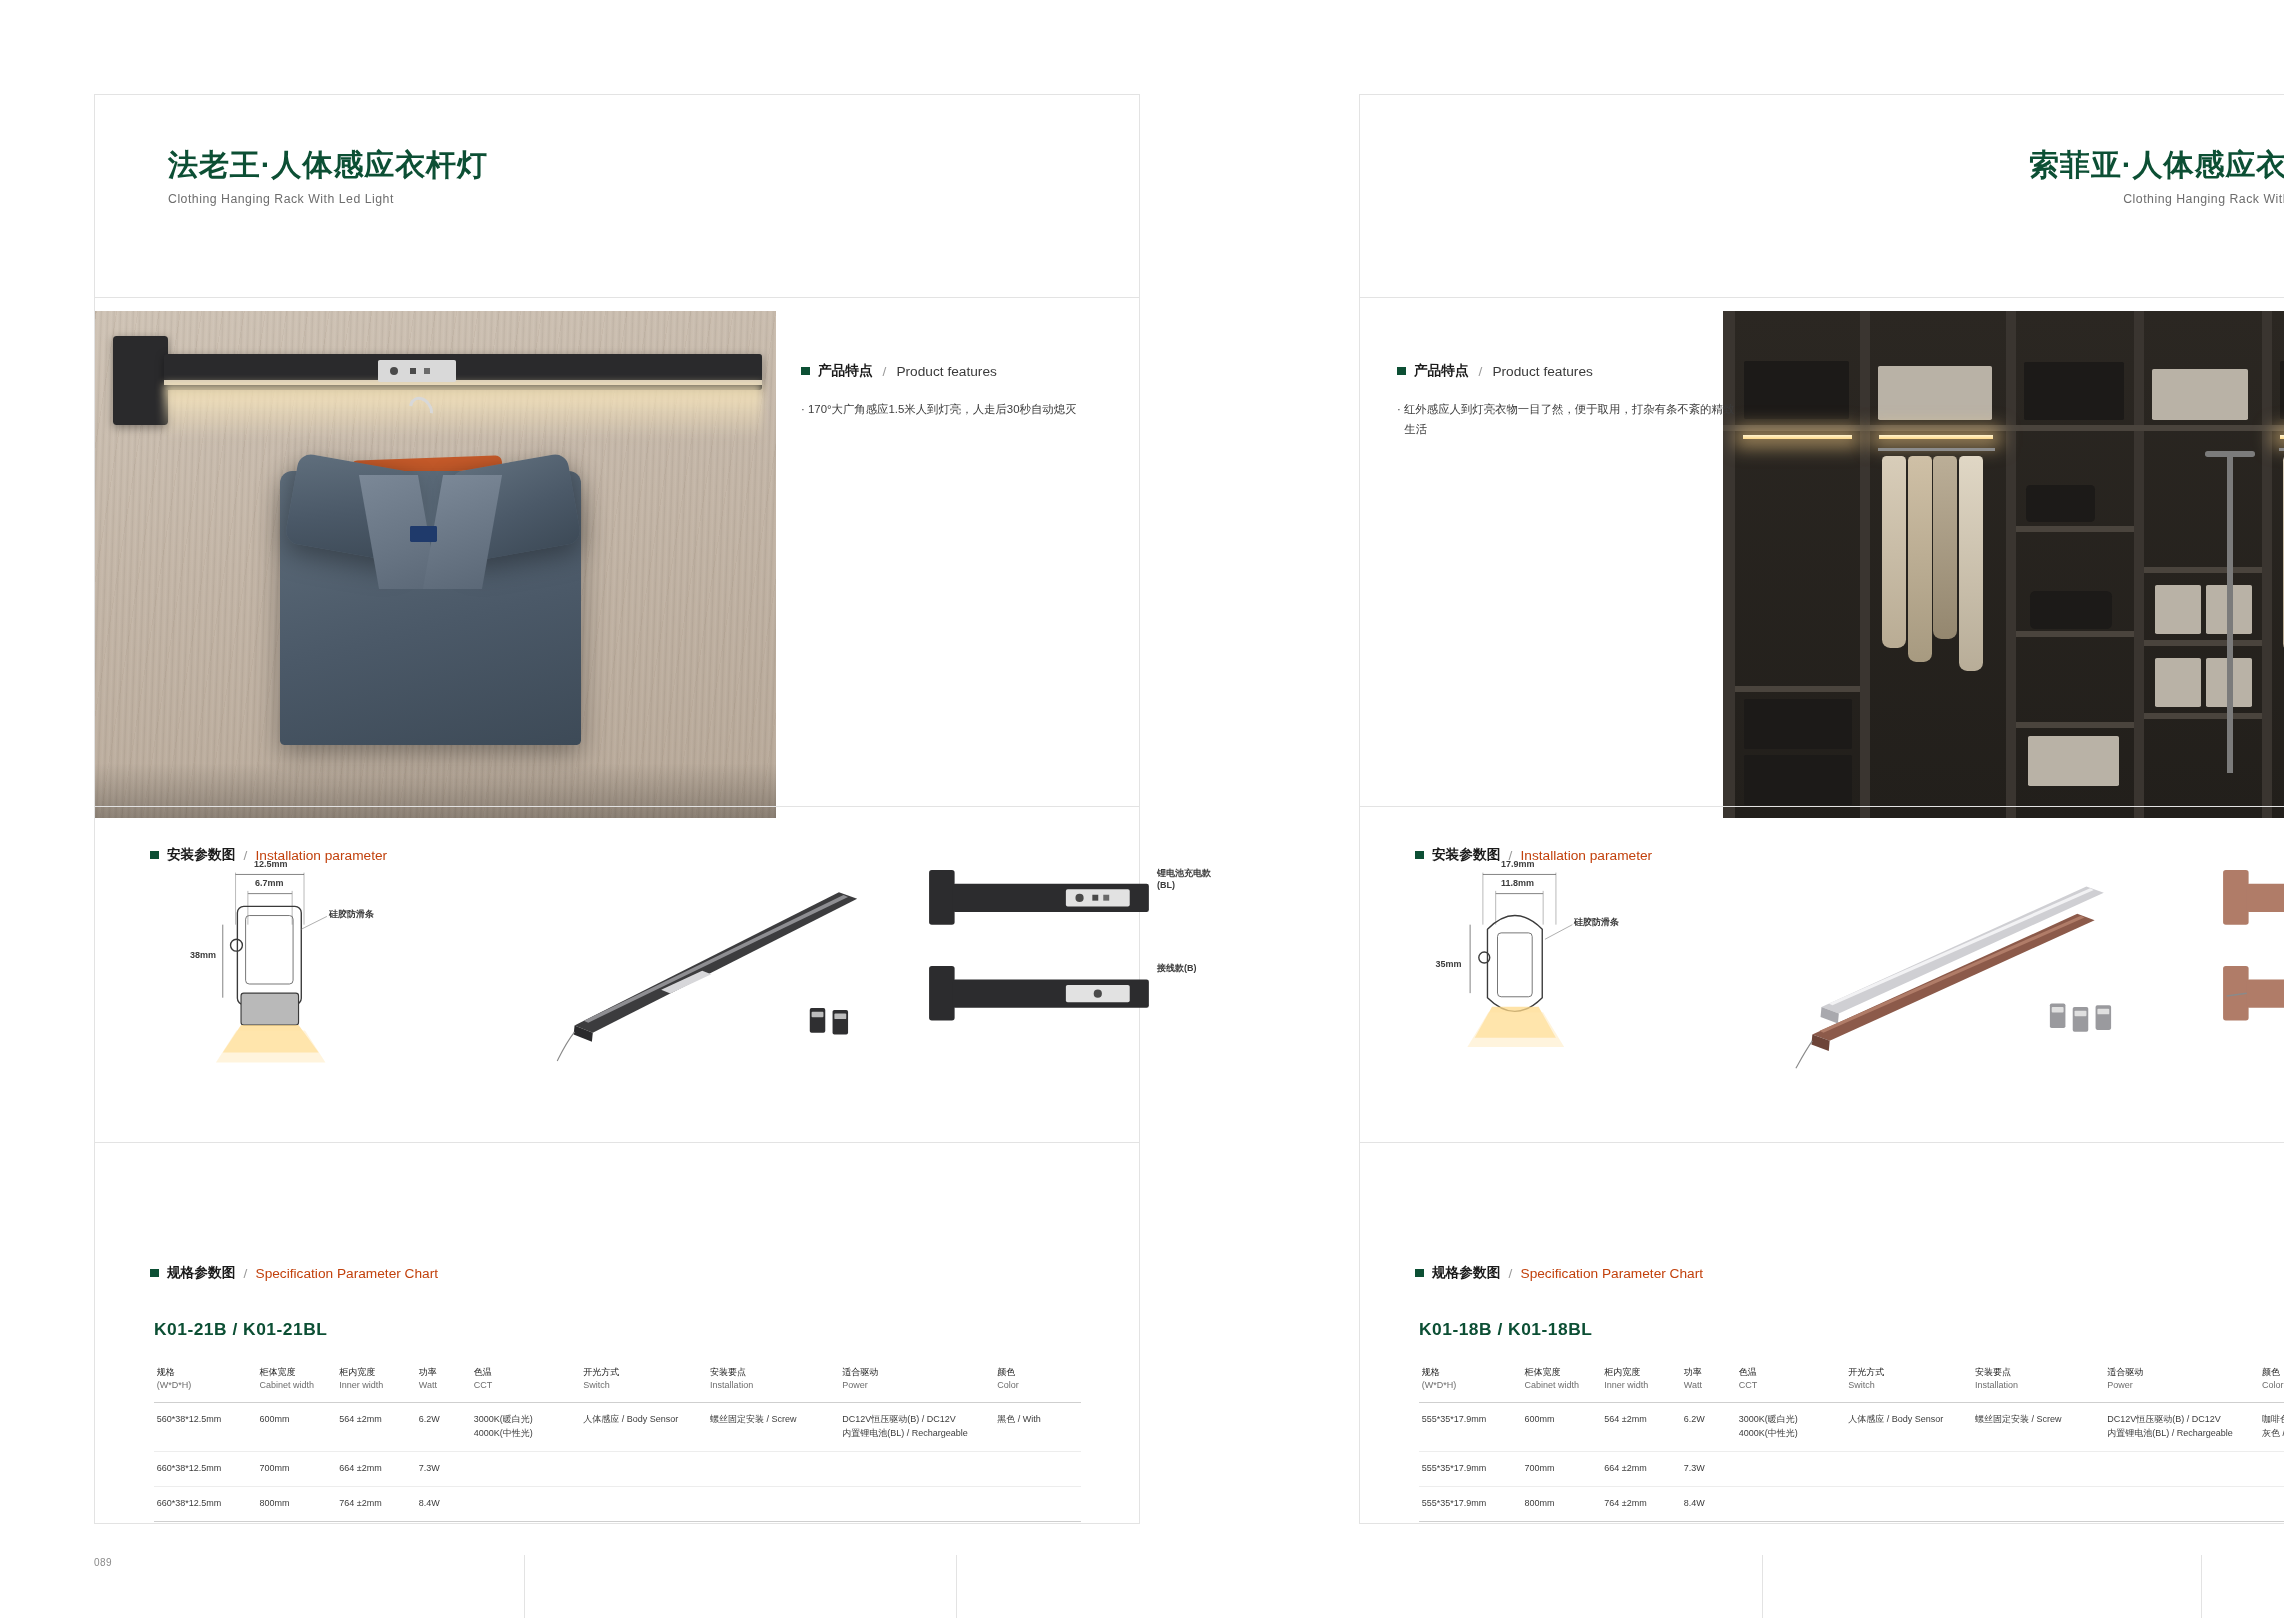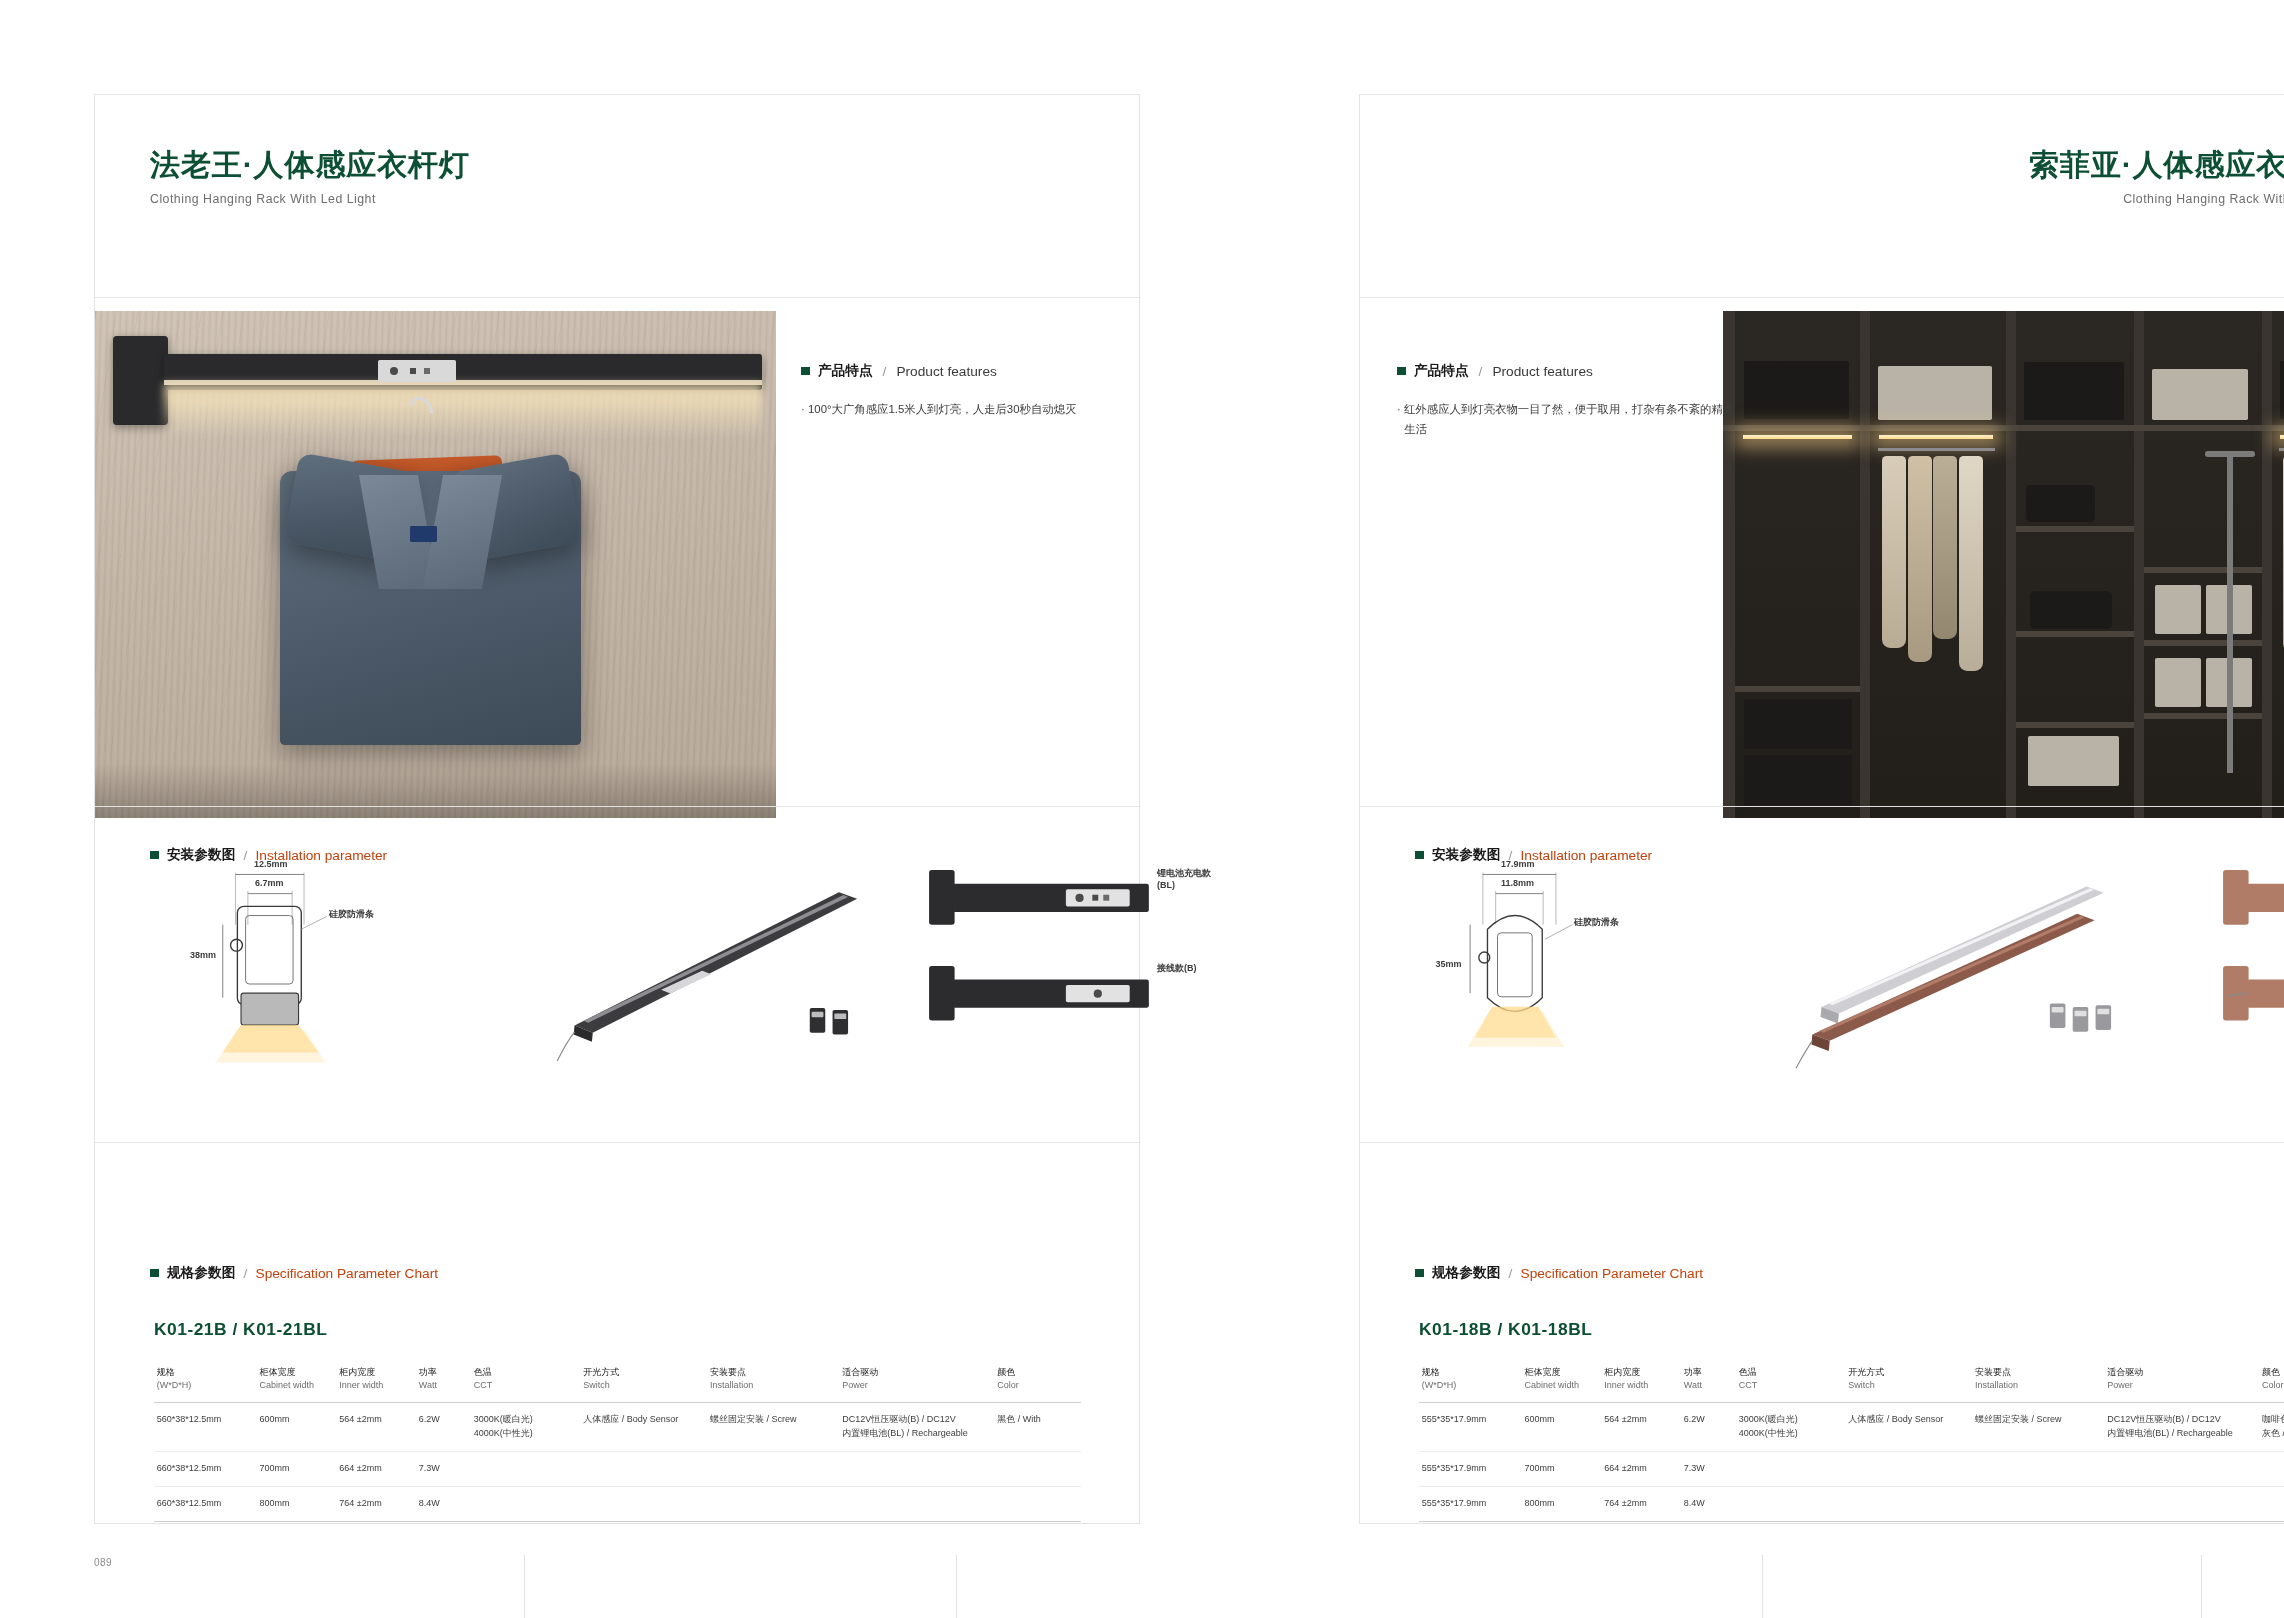--- a/index.html
+++ b/index.html
@@ -1,18 +1,18 @@
 <!DOCTYPE html>
 <html style="font-size:7.3px"><head>
 <meta charset="utf-8">
 <style>
   html,body{margin:0;padding:0;background:#ffffff;}
   body{width:2482px;height:1618px;font-family:"Liberation Sans","DejaVu Sans",sans-serif;color:#231f20;overflow:hidden;}
   .spread{position:relative;width:2482px;height:1618px;background:#fff;}
-  .page{position:absolute;top:94px;height:1430px;width:1046px;background:#fff;border:1.4px solid #e3e3e3;box-sizing:border-box;}
+  .page{position:absolute;top:94px;height:1430px;width:1046px;background:#fff;border:1.4px solid #e3e3e3;box-sizing:border-box;padding-left:18px;}
   .page.left{left:94px;}
   .page.right{left:1359px;}
 
   
   .hdr{position:relative;height:183px;box-sizing:border-box;padding:55px 55px 0 55px;}
   .hdr .title{font-size:30px;font-weight:bold;color:#0c4f34;letter-spacing:0.9px;line-height:1;}
   .hdr .sub{margin-top:12px;font-size:12.3px;color:#6d6d6d;letter-spacing:0.5px;font-weight:normal;}
   .page.right .hdr{text-align:right;}
 
   .rule{position:absolute;left:0;right:0;height:1.4px;background:#e3e3e3;}
@@ -118,21 +118,21 @@
         <div style="position:absolute;left:0;bottom:0;width:681px;height:55px;background:linear-gradient(180deg,rgba(0,0,0,0),rgba(0,0,0,.25));"></div>
       </div>
 
       <div class="feat">
         <div class="flabel">
           <span class="sq"></span>
           <span class="cn">产品特点</span>
           <span class="sep">/</span>
           <span class="en">Product features</span>
         </div>
-        <div class="ftext">· 100°大广角感应1.5米人到灯亮，人走后30秒自动熄灭</div>
+        <div class="ftext">· 170°大广角感应1.5米人到灯亮，人走后30秒自动熄灭</div>
       </div>
     </div>
     <div class="rule" style="top:711px;"></div>
 
     <div class="seclabel" style="top:751px;">
       <span class="sq"></span>
       <span class="cn">安装参数图</span>
       <span class="sep">/</span>
       <span class="en">Installation parameter</span>
     </div>

